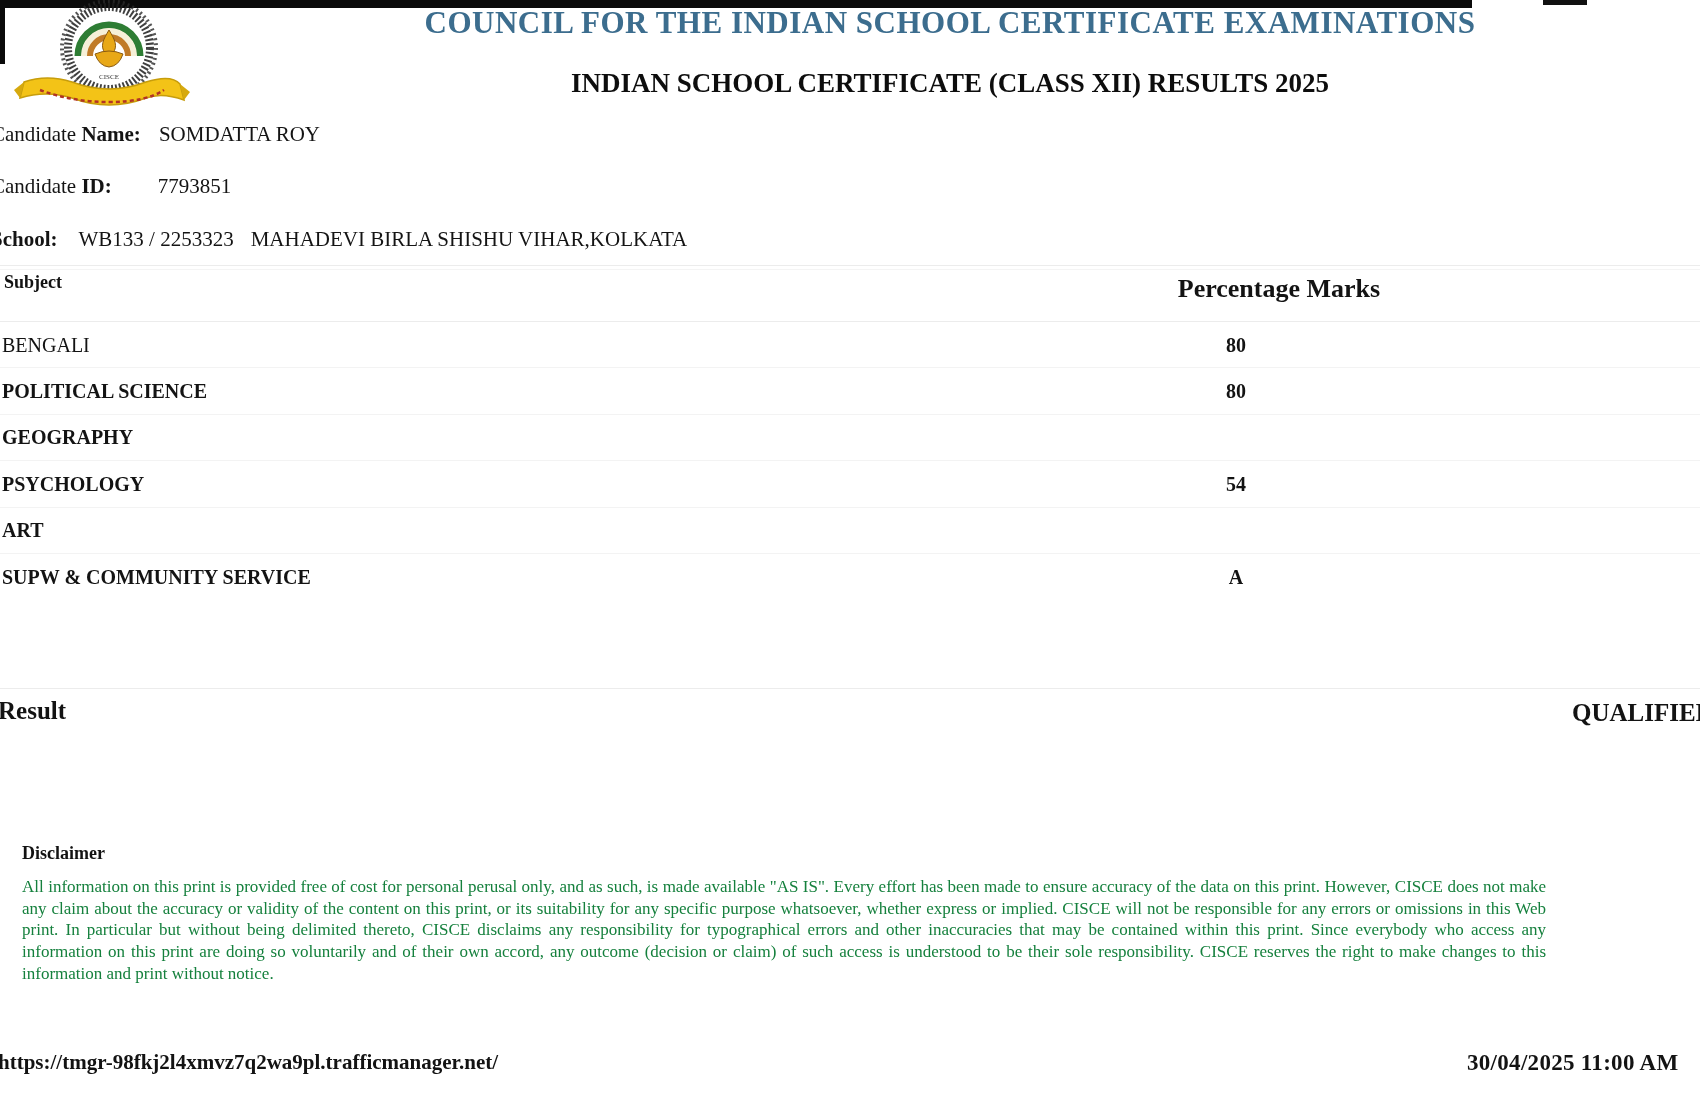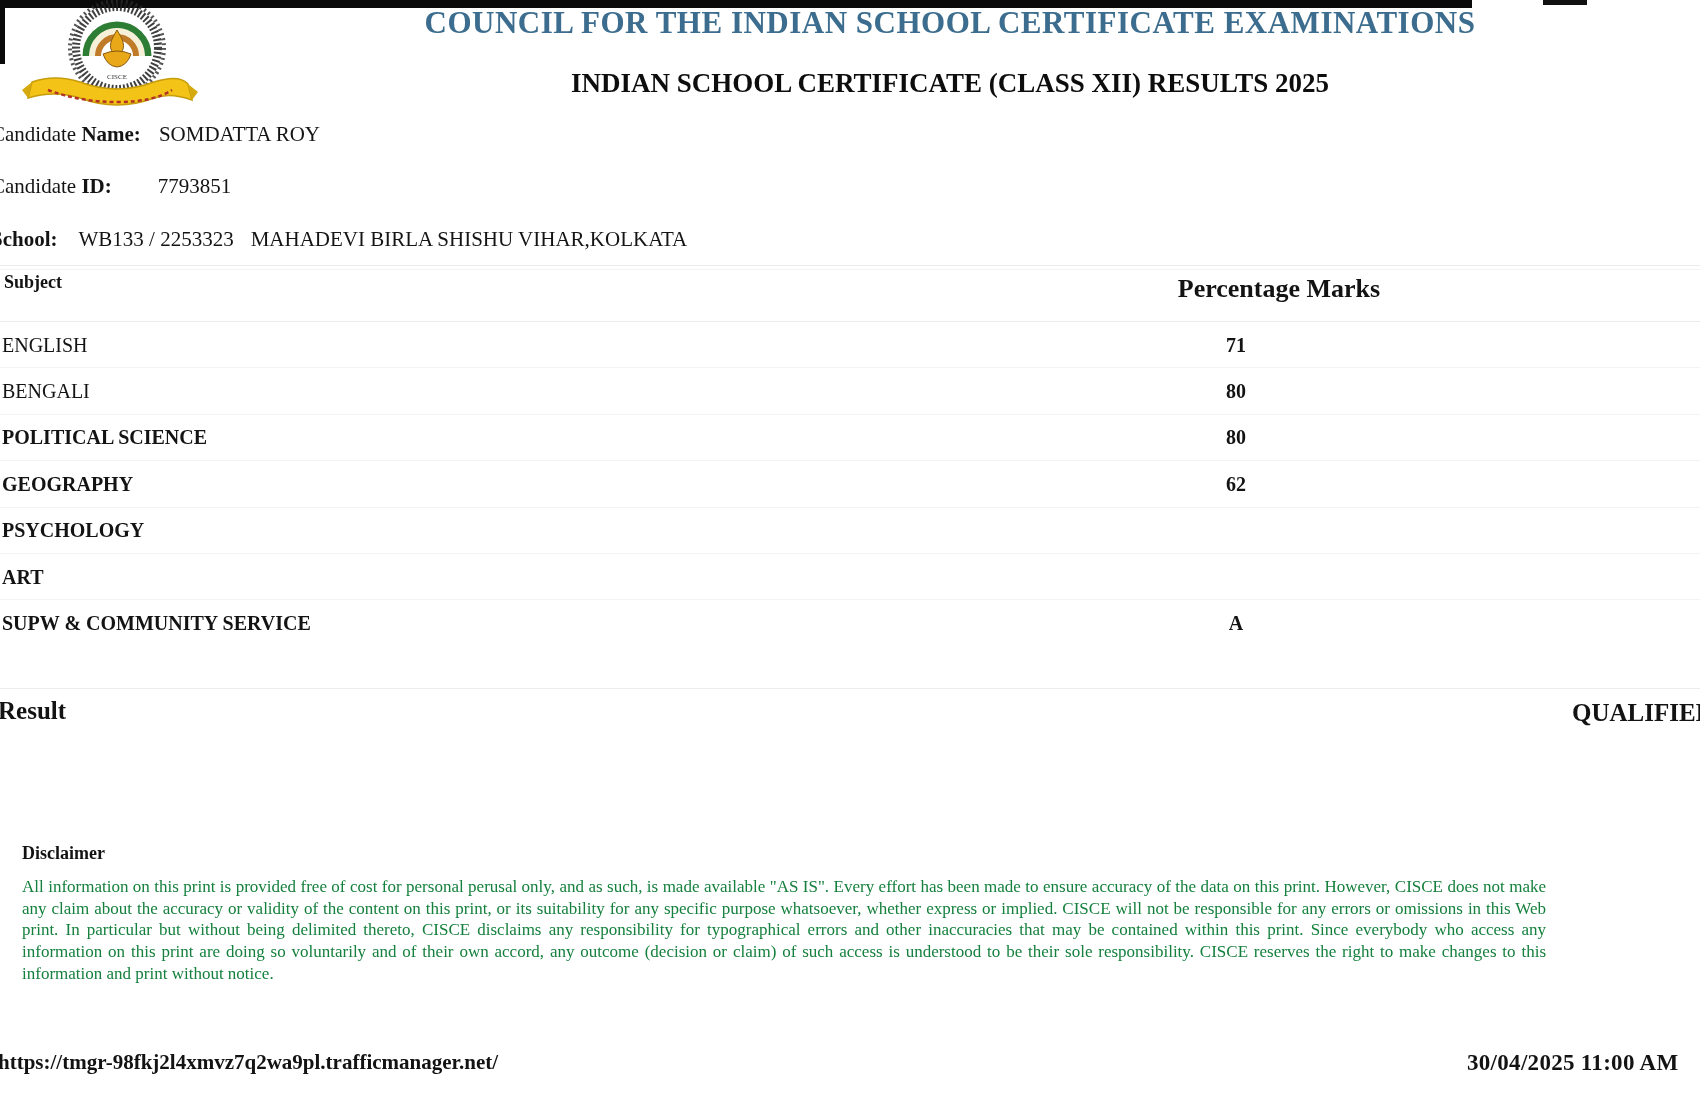--- a/index.html
+++ b/index.html
@@ -24,21 +24,21 @@
   
   .org-title{
     left:100px;top:5px;width:1700px;text-align:center;
     font-size:31px;font-weight:700;color:var(--c-title);
     letter-spacing:.5px;white-space:nowrap;
   }
   .exam-title{
     left:100px;top:68px;width:1700px;text-align:center;
     font-size:27px;font-weight:700;color:#0d0d0d;white-space:nowrap;
   }
-  .logo{left:20px;top:0px;}
+  .logo{left:12px;top:0px;}
   
   .info-row{white-space:nowrap;font-size:21px;color:#141414;}
   .row-name{left:-9px;top:122px;}
   .row-id{left:-9px;top:174px;}
   .row-school{left:-9px;top:227px;}
   .lbl-b{font-weight:700;}
   .val-name{margin-left:18px;}
   .val-id{margin-left:46px;}
   .val-school-code{margin-left:21px;}
   .val-school-name{margin-left:17px;}
@@ -111,42 +111,38 @@
 </div>
 
 <div class="abs hline" style="top:265px;"></div>
 <div class="abs hline2" style="top:269px;"></div>
 <div class="abs th-subject">Subject</div>
 <div class="abs th-marks">Percentage Marks</div>
 <div class="abs hline" style="top:321px;"></div>
 
 <div class="abs rows">
 
-    <div class="trow">
-      <span class="subj w400">ENGLISH</span>
-      <span class="marks">71</span>
-    </div>
 
     <div class="trow">
       <span class="subj w400">BENGALI</span>
       <span class="marks">80</span>
     </div>
 
     <div class="trow">
       <span class="subj w700">POLITICAL SCIENCE</span>
       <span class="marks">80</span>
     </div>
 
     <div class="trow">
       <span class="subj w700">GEOGRAPHY</span>
-      <span class="marks">62</span>
     </div>
 
     <div class="trow">
       <span class="subj w700">PSYCHOLOGY</span>
+      <span class="marks">54</span>
     </div>
 
     <div class="trow">
       <span class="subj w700">ART</span>
     </div>
 
     <div class="trow">
       <span class="subj w700">SUPW &amp; COMMUNITY SERVICE</span>
       <span class="marks">A</span>
     </div>

